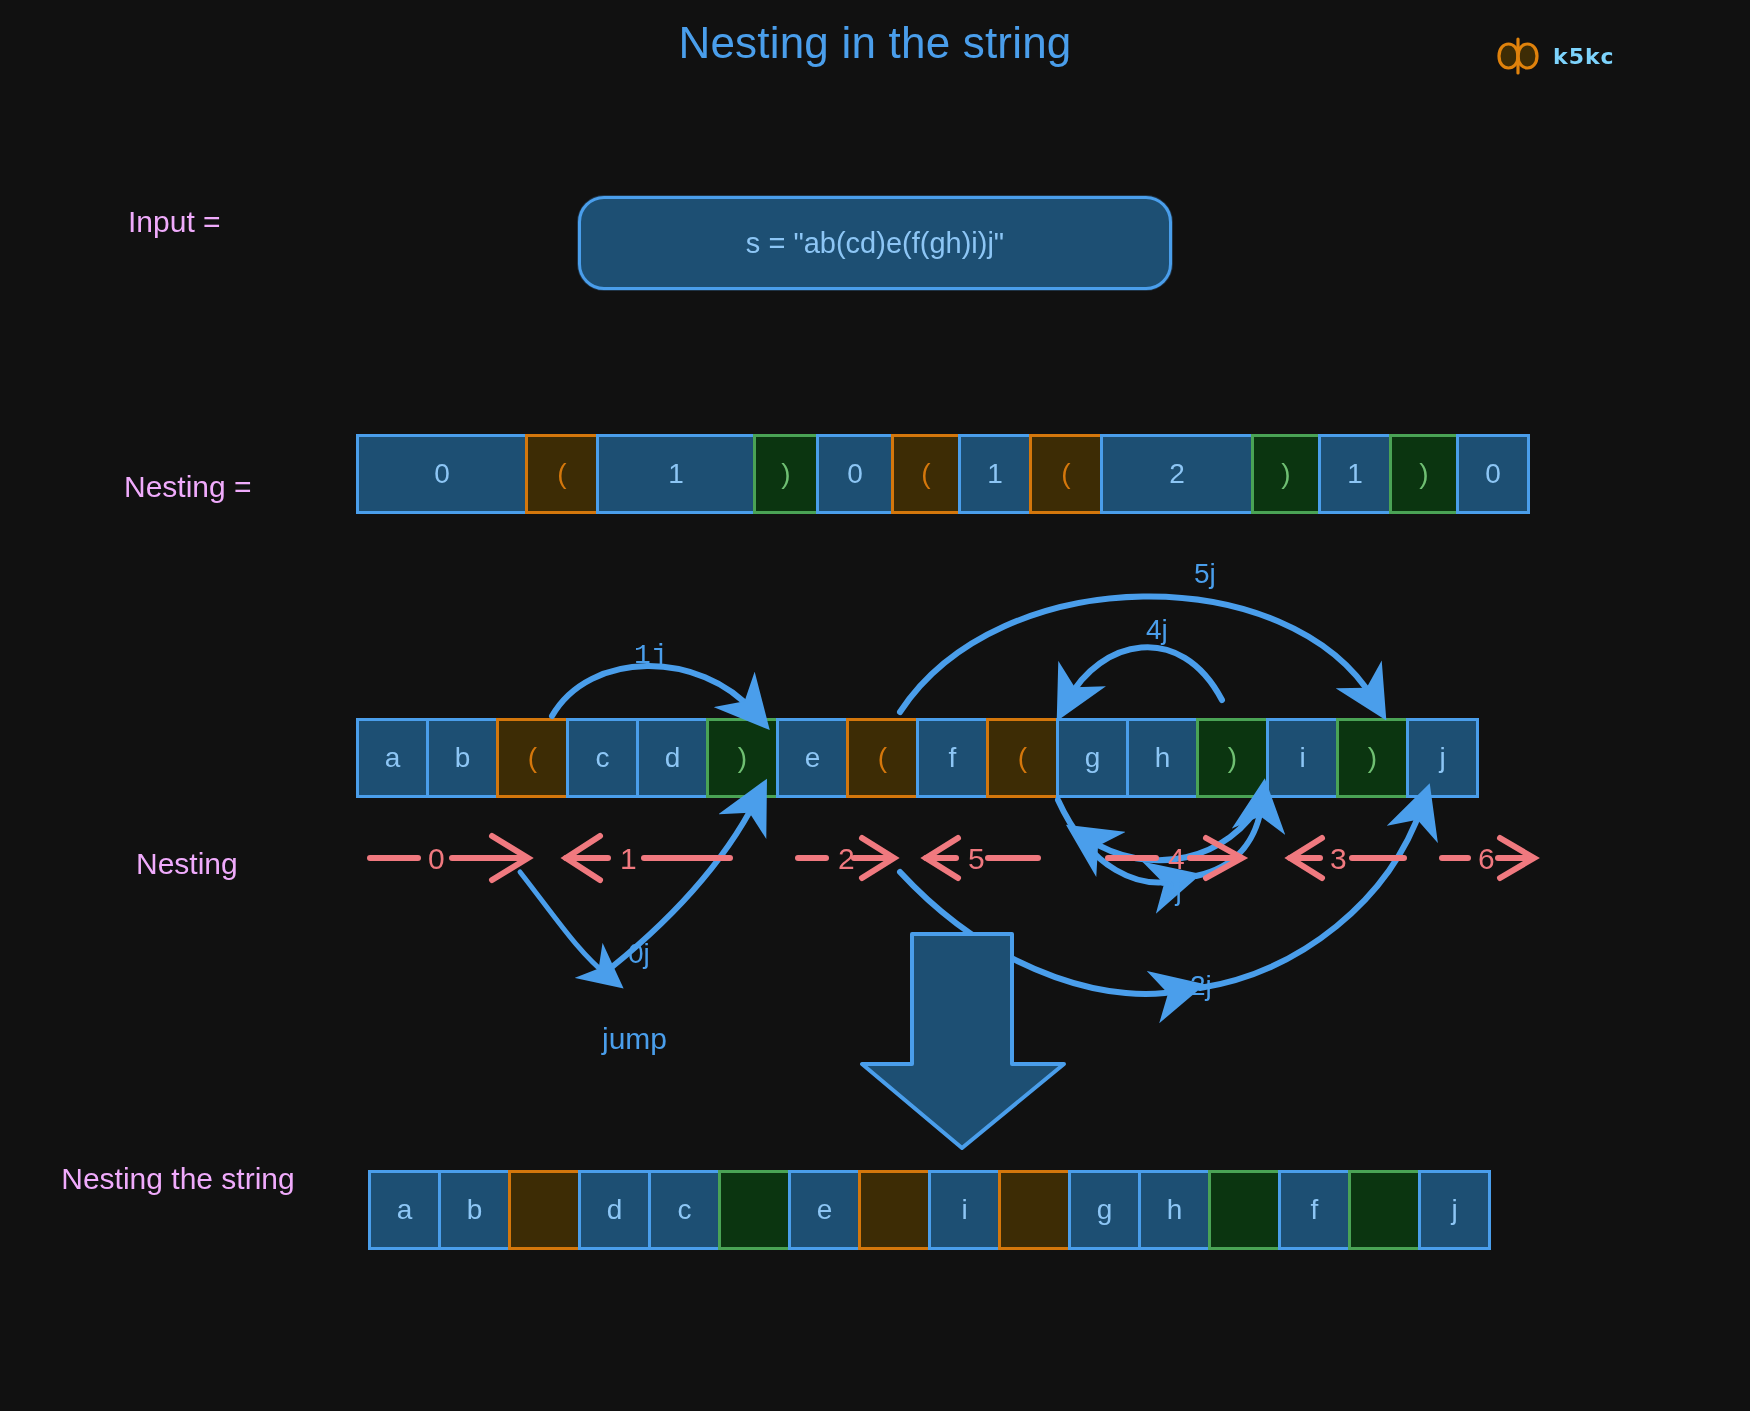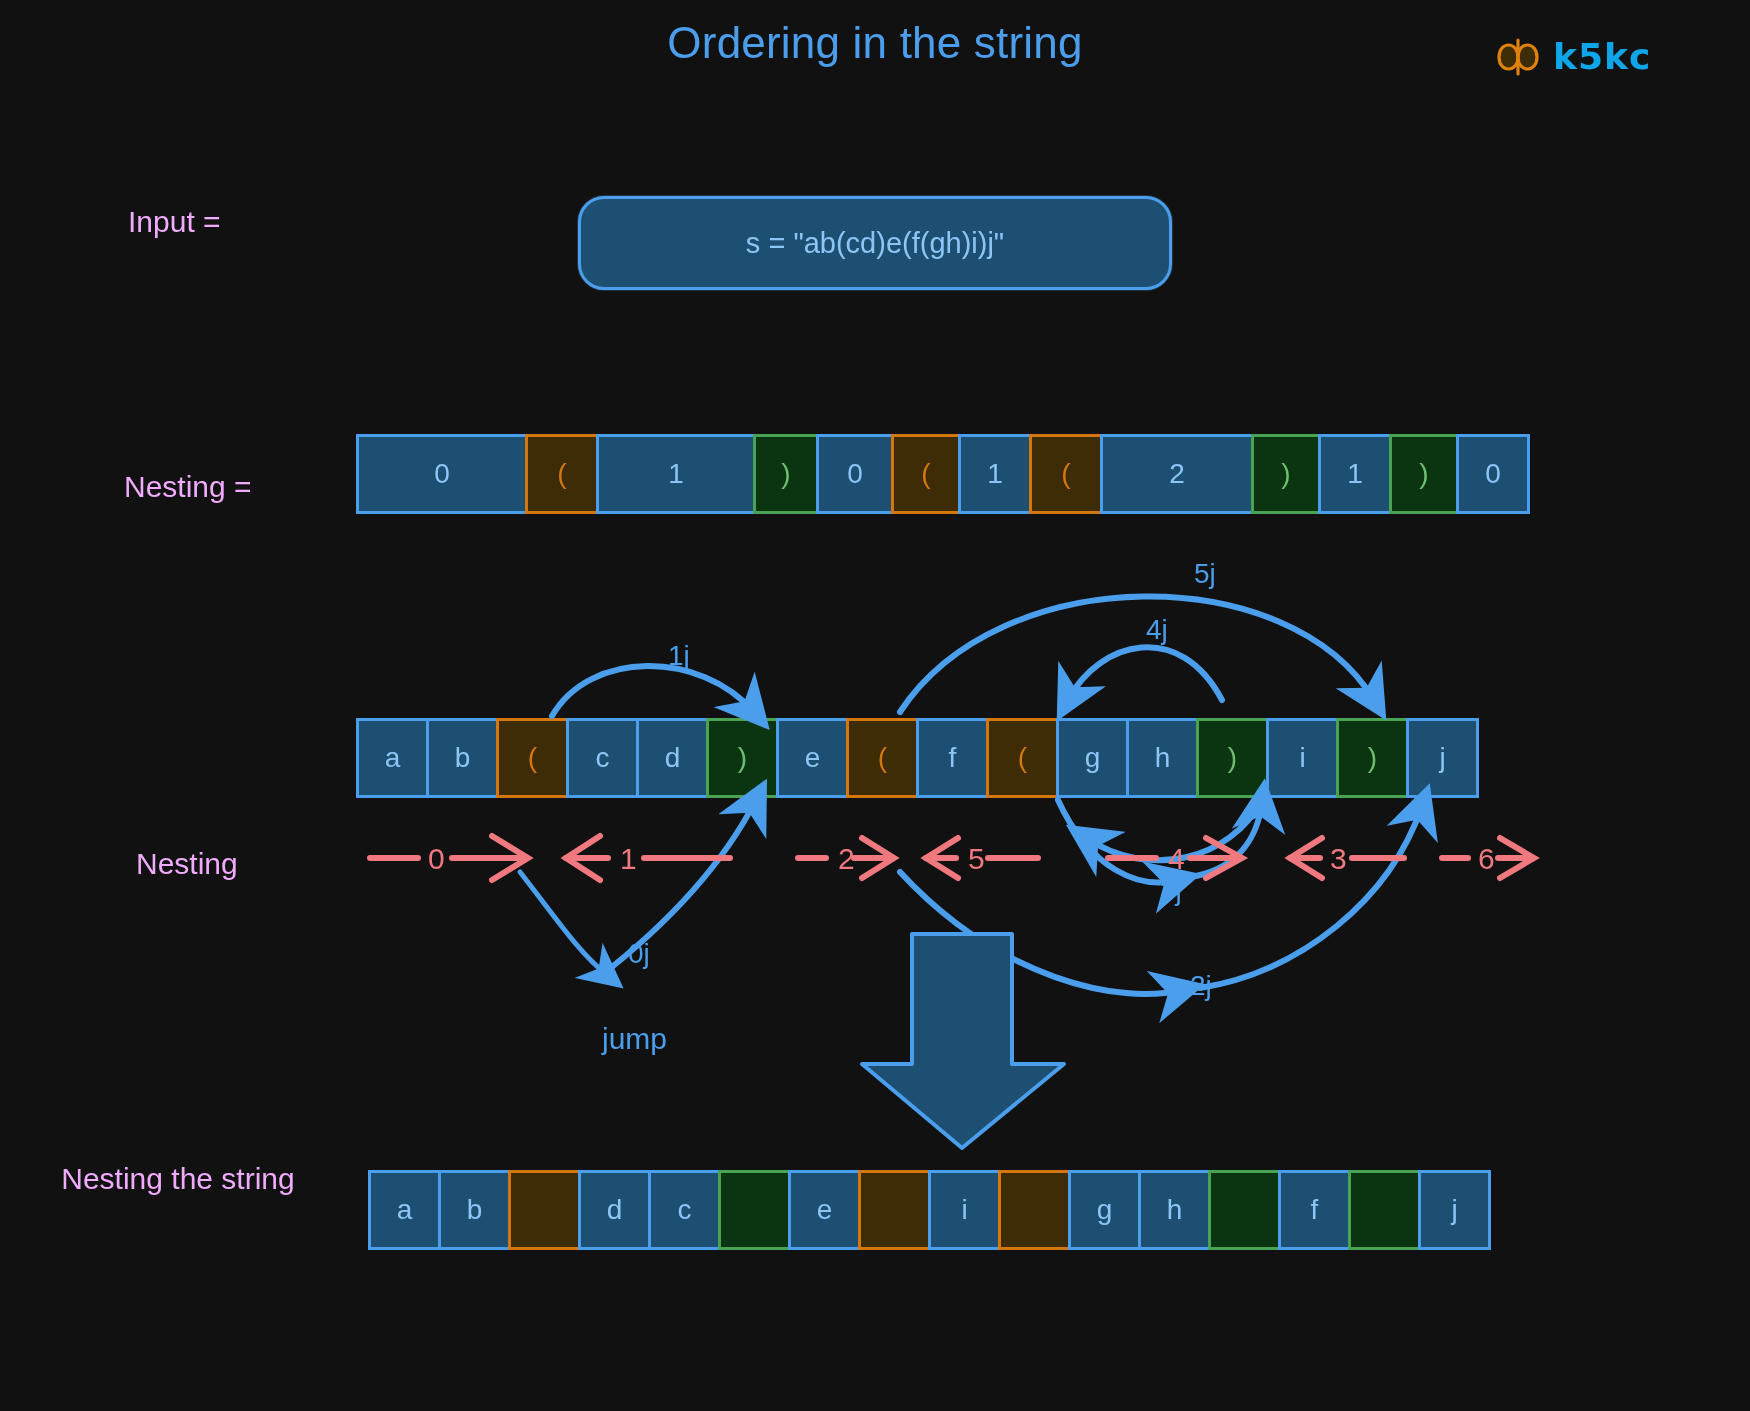--- a/index.html
+++ b/index.html
@@ -12,21 +12,21 @@
 
   
   #title{
     position:absolute;left:0;top:18px;width:1750px;text-align:center;
     font-size:44px;color:#4a9eeb;letter-spacing:.2px;
   }
   #logo{
     position:absolute;left:1495px;top:36px;display:flex;align-items:center;gap:12px;
   }
   #logo .mark{width:46px;height:40px;flex:none;}
-  #logo .wordmark{font-size:36px;color:#0ea5e9;font-weight:700;letter-spacing:1px;
+  #logo .wordmark{font-size:22px;color:#7dd3fc;font-weight:700;letter-spacing:1px;
     font-family:"DejaVu Sans",sans-serif;}
 
   
   .rowlabel{position:absolute;color:#f0abfc;font-size:30px;line-height:1.25;}
   #label-input{left:128px;top:203px;}
   #label-nesting{left:124px;top:468px;}
   #label-ordering{left:136px;top:845px;}
   #label-forming{left:18px;top:1160px;width:320px;text-align:center;}
 
   
@@ -64,21 +64,21 @@
     position:absolute;color:#f0797f;font-size:30px;
   }
   .jump-label{position:absolute;color:#4a9eeb;font-size:28px;}
   #jump-word{position:absolute;left:602px;top:1022px;color:#4a9eeb;font-size:30px;}
 </style>
 </head>
 <body>
 
 <div class="canvas">
 
-  <div id="title">Ordering in the string</div>
+  <div id="title">Nesting in the string</div>
 
   <div id="logo">
     <span class="mark">
       <svg viewBox="0 0 46 40" width="46" height="40">
         <path d="M23 20 C23 4, 4 4, 4 20 C4 36, 23 36, 23 20 Z" fill="#3d2c05" stroke="#e0820c" stroke-width="3.2" stroke-linejoin="round"></path>
         <path d="M23 20 C23 4, 42 4, 42 20 C42 36, 23 36, 23 20 Z" fill="#3d2c05" stroke="#e0820c" stroke-width="3.2" stroke-linejoin="round"></path>
         <line x1="23" y1="3" x2="23" y2="37" stroke="#e0820c" stroke-width="3.2" stroke-linecap="round"></line>
       </svg>
     </span>
     <span class="wordmark">k5kc</span>
@@ -307,20 +307,20 @@
       <div class="ordering-num" style="left: 428px; top: 842px;">0</div>
       <div class="ordering-num" style="left: 620px; top: 842px;">1</div>
       <div class="ordering-num" style="left: 838px; top: 842px;">2</div>
       <div class="ordering-num" style="left: 968px; top: 842px;">5</div>
       <div class="ordering-num" style="left: 1168px; top: 842px;">4</div>
       <div class="ordering-num" style="left: 1330px; top: 842px;">3</div>
       <div class="ordering-num" style="left: 1478px; top: 842px;">6</div>
     </div>
   <div id="jump-labels">
       <div class="jump-label" style="left: 628px; top: 938px;">0j</div>
-      <div class="jump-label" style="left: 668px; top: 640px;">1j</div>
+      <div class="jump-label" style="left: 634px; top: 640px; font-family: Liberation Mono, monospace;">1j</div>
       <div class="jump-label" style="left: 1190px; top: 970px;">2j</div>
       <div class="jump-label" style="left: 1160px; top: 868px; margin-top: 7px;">3j</div>
       <div class="jump-label" style="left: 1146px; top: 614px;">4j</div>
       <div class="jump-label" style="left: 1146px; top: 558px; margin-left: 48px;">5j</div>
     </div>
 
 </div>
 
 </body></html>

